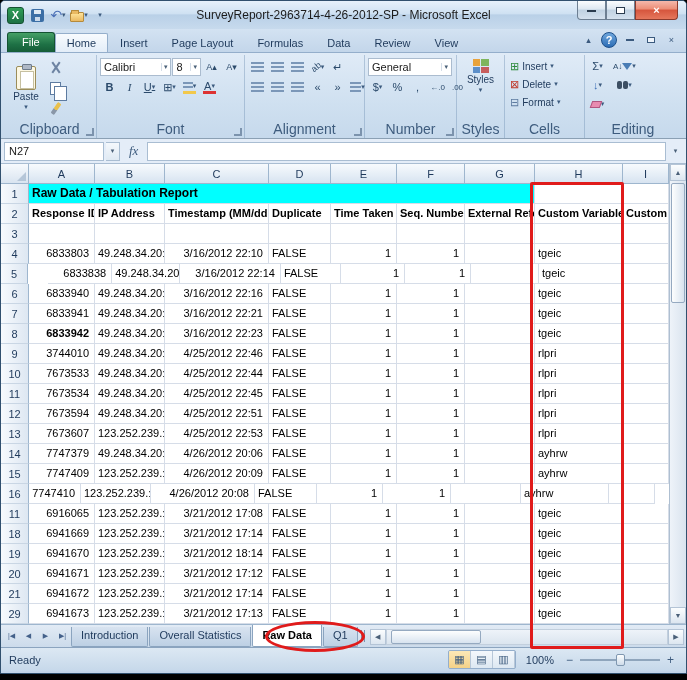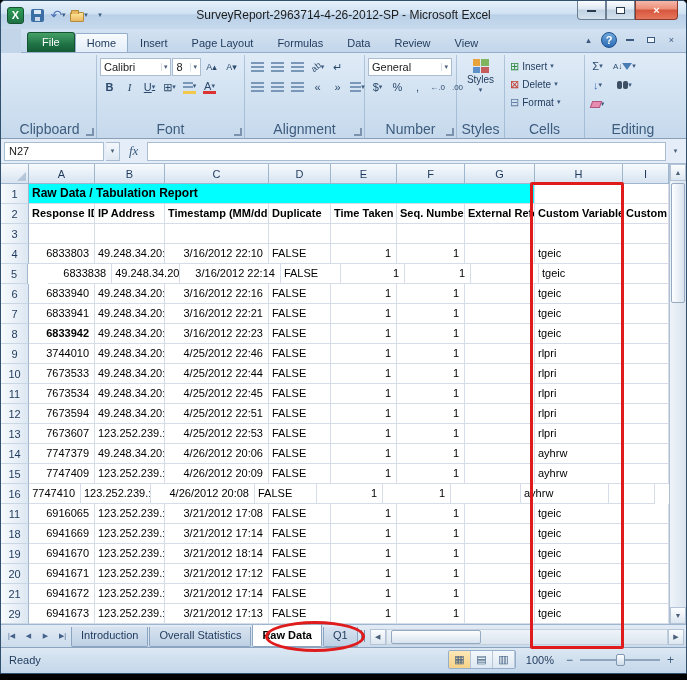--- a/index.html
+++ b/index.html
@@ -19,21 +19,21 @@
   .tiny-arrow { font-size:7px; color:#3b5a7e; }
   .title-text { position:absolute; left:120px; right:120px; text-align:center; font-size:12px; color:#1c1c1c; white-space:nowrap; overflow:hidden; }
   .win-controls { position:absolute; top:0; right:8px; display:flex; }
   .wbtn { width:29px; height:19px; border:1px solid #6d7f92; border-top:none; background:linear-gradient(#fbfdfe,#dde8f1 45%,#c0d2e2 50%,#d4e1ee); display:flex; align-items:center; justify-content:center; font-size:11px; color:#2b3c4e; }
   .wbtn.first { border-radius:0 0 0 4px; }
   .wbtn.close { width:43px; background:linear-gradient(#f5b8ab,#ec8d76 45%,#d6553d 50%,#e5775c); color:#fff; font-weight:bold; border-color:#8c3a2c; border-radius:0 0 4px 0; }
   .max-glyph { width:9px; height:7px; border:1px solid #2b3c4e; background:#fff; }
   .min-glyph { width:9px; height:3px; border-bottom:2px solid #2b3c4e; }
 
   
-  .tabrow { position:relative; height:24px; background:linear-gradient(#d3e2f2,#c3d6ea); display:flex; align-items:flex-end; padding:0 0 0 6px; border-bottom:1px solid #94aecb;margin-left:20px; }
+  .tabrow { position:relative; height:24px; background:linear-gradient(#d3e2f2,#c3d6ea); display:flex; align-items:flex-end; padding:0 0 0 6px; border-bottom:1px solid #94aecb; }
   .rtab { padding:3px 11px 3px; font-size:11px; color:#1e395b; border:1px solid transparent; border-bottom:none; border-radius:2px 2px 0 0; cursor:default; }
   .rtab.file { background:linear-gradient(#46a066,#1e7145 60%,#155c37); color:#fff; border-color:#145232; padding:3px 14px 4px; border-radius:3px 3px 0 0; }
   .rtab.active { background:linear-gradient(#f8fbfe,#e3edf8); border-color:#94aecb; font-weight:normal; }
   .tabrow-right { position:absolute; right:6px; top:3px; display:flex; align-items:center; gap:4px; }
   .mini-btn { width:17px; height:15px; display:flex; align-items:center; justify-content:center; font-size:9px; color:#3b5a7e; border:1px solid transparent; border-radius:2px; }
   .help-btn { width:16px; height:16px; border-radius:50%; background:linear-gradient(#6fa7dd,#2d6db5); color:#fff; font-size:11px; font-weight:bold; display:flex; align-items:center; justify-content:center; border:1px solid #1d4f8a; }
   .mini-restore { width:8px; height:6px; border:1px solid #3b5a7e; background:#eef4fa; }
   .mini-min { width:8px; height:2px; border-bottom:2px solid #3b5a7e; }
 
   
@@ -190,20 +190,38 @@
         </span>
       <span class="mini-btn">
           <span>×</span>
         </span>
     </div>
   </div>
 
   <div class="ribbon">
 
     <div class="rgroup" style="width:94px;">
+      <div style="display:flex;">
+        <div class="paste-big">
+          <span class="clip-icon"></span>
+          <span>Paste</span>
+          <span class="tiny-arrow">▾</span>
+        </div>
+        <div class="smallcol">
+          <span class="sbtn">
+              <span class="scissors"></span>
+            </span>
+          <span class="sbtn">
+              <span class="copy-ic"></span>
+            </span>
+          <span class="sbtn">
+              <span class="brush"></span>
+            </span>
+        </div>
+      </div>
       <div class="rgroup-label">Clipboard</div>
       <span class="launcher"></span>
     </div>
 
     <div class="rgroup" style="width:148px;">
       <div class="rrow">
         <span class="combo" style="width:76px;">
             <span>Calibri</span>
             <span class="caret">▾</span>
           </span>

